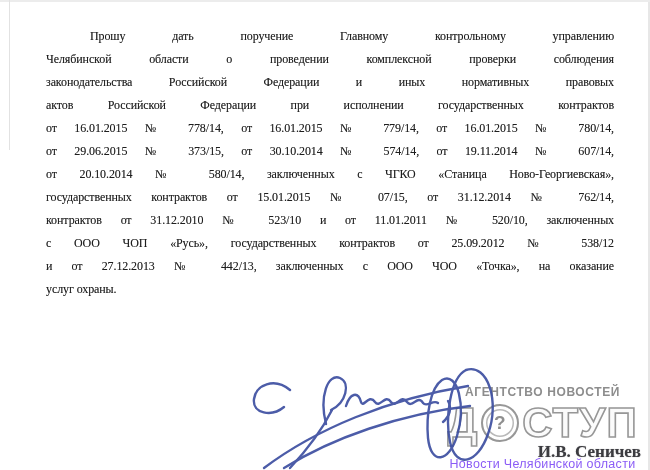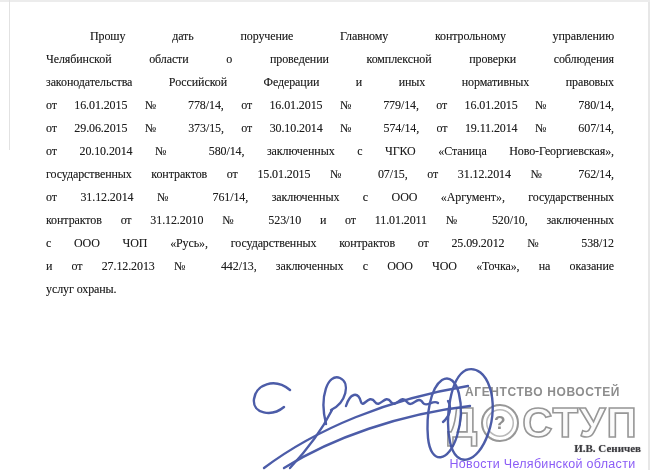--- a/index.html
+++ b/index.html
@@ -76,42 +76,42 @@
     -webkit-text-stroke:0;
     color:#8f8f8f;font-size:19px;font-weight:bold;line-height:1;
   }
   .wm-tagline{
     margin-top:12px;
     font-size:12.5px;letter-spacing:.3px;color:#8b5cf6;white-space:nowrap;
   }
   .signatory{
     position:absolute;top:442px;right:9px;z-index:4;
     font-family:"Liberation Serif", serif;
-    font-size:11px;font-weight:bold;
+    font-size:17px;font-weight:bold;
     color:#3c3c40;
     text-shadow:0 0 1px rgba(70,70,75,.55);
     white-space:nowrap;
   }
 </style>
 </head>
 <body>
 
 <div class="page">
   <div class="edge-artifact"></div>
 
 
   <div class="letter-body">
     <div class="line indent">Прошу дать поручение Главному контрольному управлению</div>
     <div class="line">Челябинской области о проведении комплексной проверки соблюдения</div>
     <div class="line">законодательства Российской Федерации и иных нормативных правовых</div>
+    <div class="line">актов Российской Федерации при исполнении государственных контрактов</div>
     <div class="line">от 16.01.2015 № 778/14, от 16.01.2015 № 779/14, от 16.01.2015 № 780/14,</div>
     <div class="line">от 29.06.2015 № 373/15, от 30.10.2014 № 574/14, от 19.11.2014 № 607/14,</div>
     <div class="line">от 20.10.2014 № 580/14, заключенных с ЧГКО «Станица Ново-Георгиевская»,</div>
     <div class="line">государственных контрактов от 15.01.2015 № 07/15, от 31.12.2014 № 762/14,</div>
-    <div class="line">от 31.12.2014 № 761/14, заключенных с ООО «Аргумент», государственных</div>
     <div class="line">контрактов от 31.12.2010 № 523/10 и от 11.01.2011 № 520/10, заключенных</div>
     <div class="line">с ООО ЧОП «Русь», государственных контрактов от 25.09.2012 № 538/12</div>
     <div class="line">и от 27.12.2013 № 442/13, заключенных с ООО ЧОО «Точка», на оказание</div>
     <div class="line last">услуг охраны.</div>
   </div>
 
   <svg class="signature-svg" viewBox="0 0 292 108" role="img" aria-label="С Уважением,">
     <g fill="none" stroke-width="2.4" stroke-linecap="round" opacity="0.92" stroke="#3d4fa1">
 
       <path d="M 62,28 C 46,15 28,23 26,37 C 24,52 44,55 56,45"></path>

